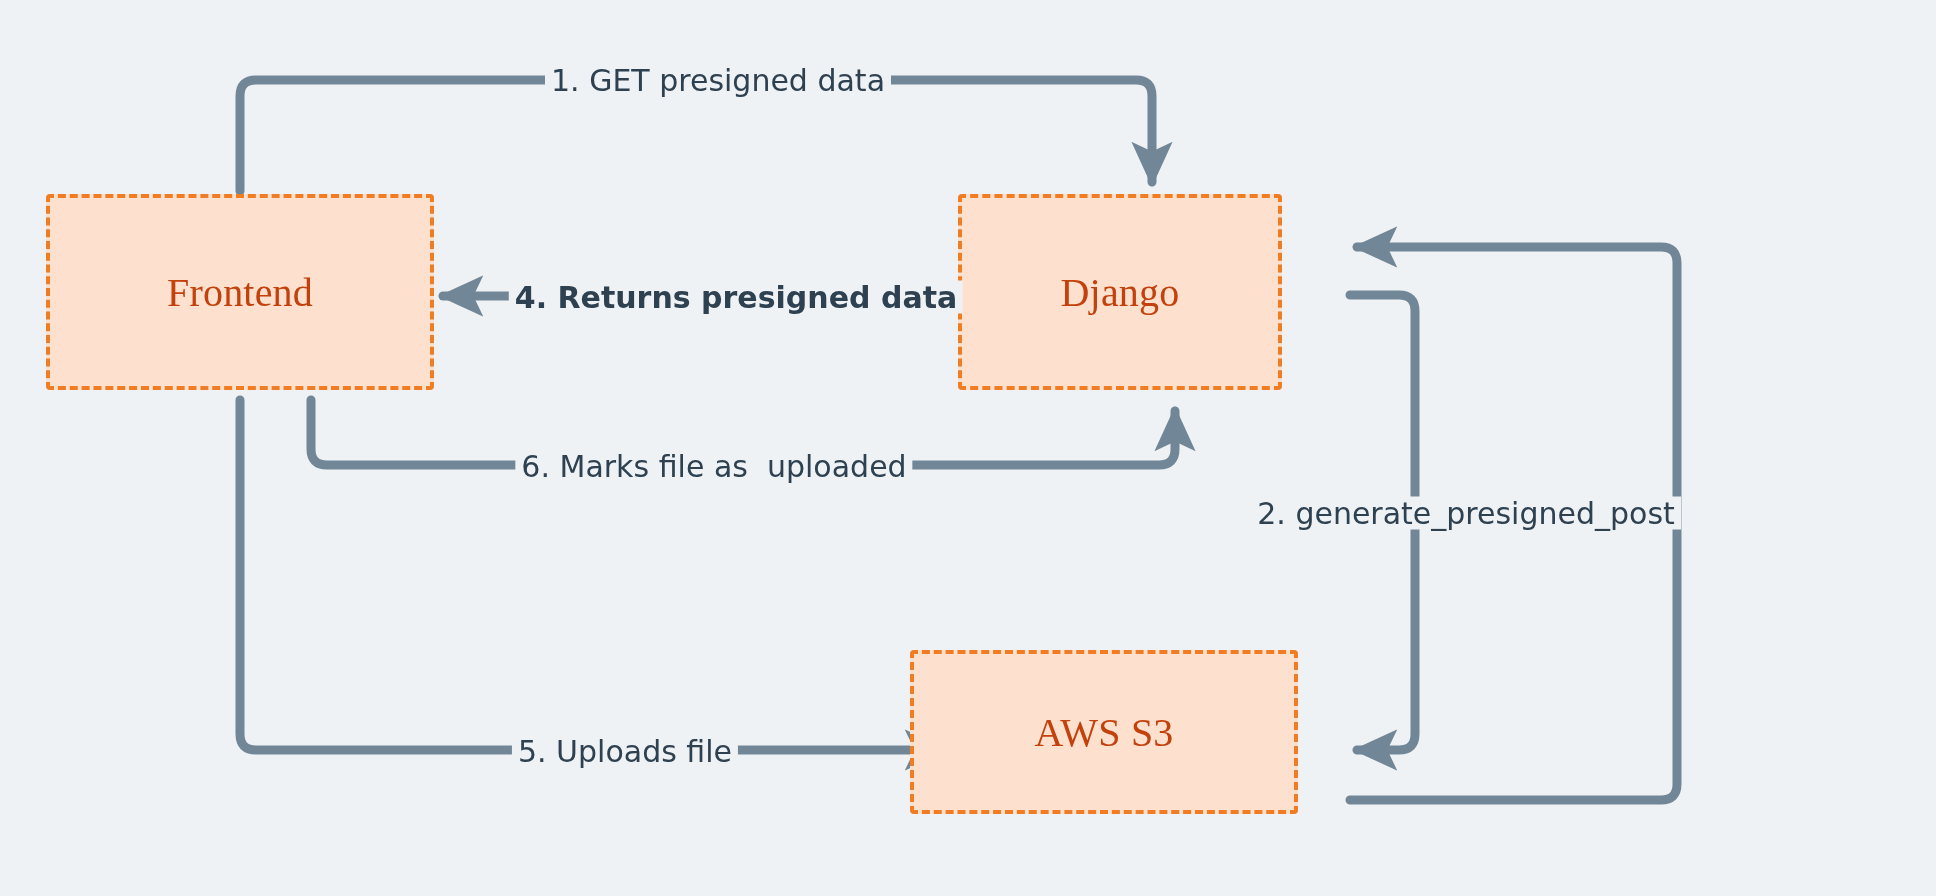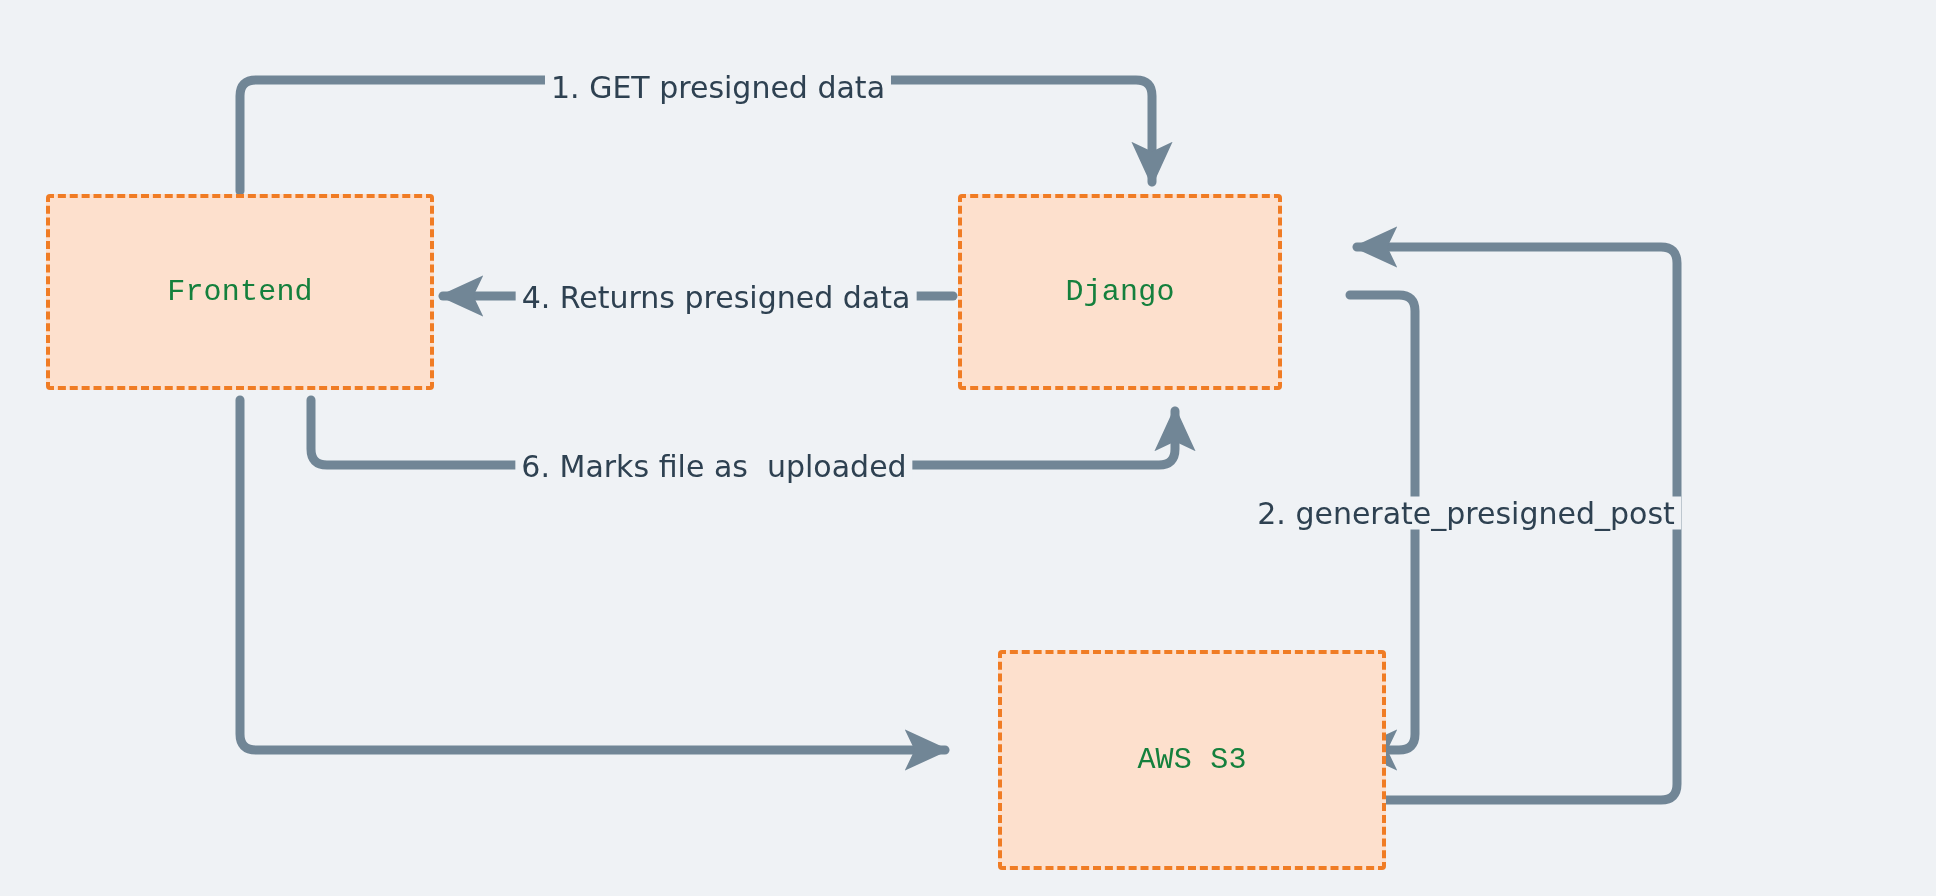--- a/index.html
+++ b/index.html
@@ -31,23 +31,23 @@
     position: absolute;
     box-sizing: border-box;
     background: #fde0cd;
     border: 4px dashed #f07c24;
     border-radius: 4px;
     display: flex;
     align-items: center;
     justify-content: center;
   }
   .node-label {
-    font-size: 30px;
-    color: #15803d;
-    font-family: Liberation Mono, monospace;
+    font-size: 40px;
+    color: #c2410c;
+    font-family: Liberation Serif, serif;
     letter-spacing: 0.2px;
     white-space: pre;
   }
   .edge-label {
     position: absolute;
     font-size: 30px;
     color: #2e4151;
     font-family: "DejaVu Sans", "Liberation Sans", sans-serif;
     white-space: pre;
     background: #eff2f5;
@@ -84,27 +84,28 @@
   </svg>
 
   <div class="node" style="left:46px; top:194px; width:388px; height:196px;">
     <span class="node-label">Frontend</span>
   </div>
 
   <div class="node" style="left:958px; top:194px; width:324px; height:196px;">
     <span class="node-label">Django</span>
   </div>
 
-  <div class="node" style="left:998px; top:650px; width:388px; height:220px;">
+  <div class="node" style="left:910px; top:650px; width:388px; height:164px;">
     <span class="node-label">AWS S3</span>
   </div>
 
-  <div class="edge-label center" style="left:718px; top:87px;">1. GET presigned data</div>
+  <div class="edge-label center" style="left:718px; top:80px;">1. GET presigned data</div>
 
-  <div class="edge-label center" style="left:716px; top:297px;">4. Returns presigned data</div>
+  <div class="edge-label center" style="left:736px; top:297px;font-weight:bold;">4. Returns presigned data</div>
 
   <div class="edge-label center" style="left:714px; top:466px;text-align:right;">6. Marks file as  uploaded</div>
 
   <div class="edge-label center" style="left:1418px; top:513px;margin-left:48px;">2. generate_presigned_post</div>
 
 
+  <div class="edge-label center" style="left:625px; top:751px;">5. Uploads file</div>
 
 </div>
 
 </body></html>

